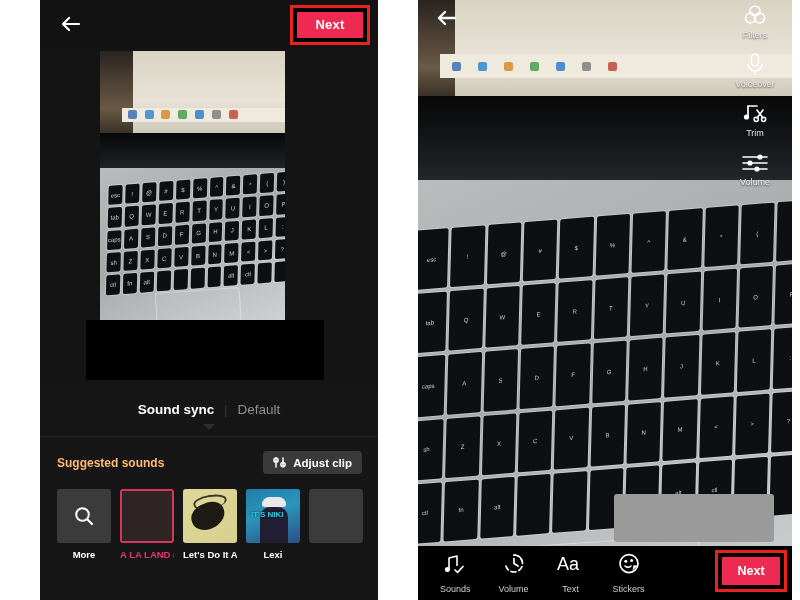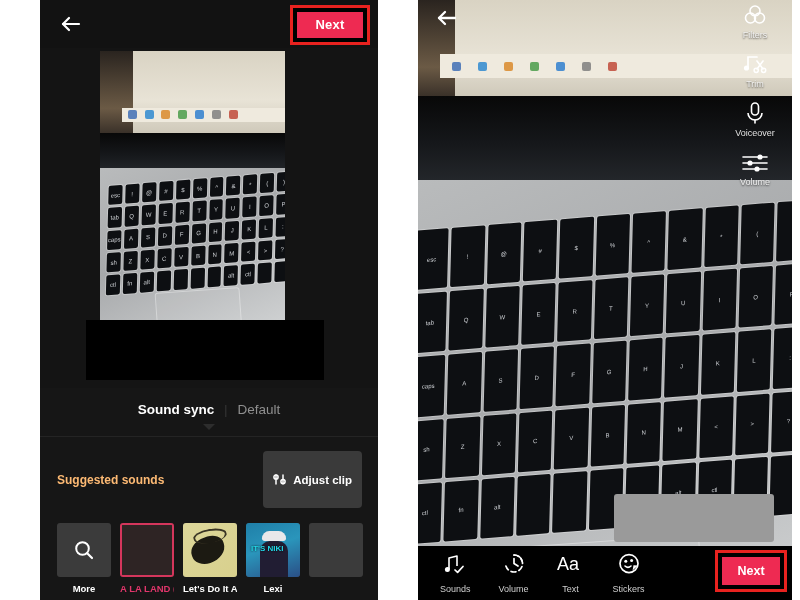--- a/index.html
+++ b/index.html
@@ -163,21 +163,21 @@
   }
   .sugg-row {
     display: flex; align-items: center; justify-content: space-between;
     padding: 14px 16px 0 17px;
   }
   .sugg-label { color: #fdba74; font-size: 12px; font-weight: bold; }
   .adjust-clip {
     display: flex; align-items: center; gap: 6px;
     background: #3a3a3a;
     border-radius: 4px;
-    padding: 22px 10px;
+    padding: 5px 10px;
     cursor: pointer;
   }
   .adjust-clip span { color: #fff; font-size: 11.5px; font-weight: bold; }
 
   .sound-list {
     display: flex; gap: 9px;
     padding: 15px 0 0 17px;
     overflow: hidden;
   }
   .sound-item { width: 54px; flex: 0 0 54px; cursor: pointer; }
@@ -564,49 +564,49 @@
                 <circle cx="7.5" cy="14" r="5"></circle>
                 <circle cx="16.5" cy="14" r="5"></circle>
             </g>
           </svg>
         </div>
         <div class="tlabel">Filters</div>
       </div>
 
       <div class="tool">
         <div class="ticon">
+          <svg width="22" height="24" viewBox="0 0 22 24" aria-hidden="true">
+            <rect x="7.5" y="2" width="7" height="12" rx="3.5" fill="none" stroke="#ffffff" stroke-width="1.6"></rect>
+            <path d="M4 12 a7 7 0 0 0 14 0" fill="none" stroke="#ffffff" stroke-width="1.6"></path>
+            <path d="M11 19 V22" stroke="#ffffff" stroke-width="1.6" stroke-linecap="round"></path>
+          </svg>
+        </div>
+        <div class="tlabel">Voiceover</div>
+      </div>
+
+      <div class="tool">
+        <div class="ticon">
           <svg width="26" height="24" viewBox="0 0 26 24" aria-hidden="true">
             <g fill="none" stroke="#ffffff" stroke-width="1.7" stroke-linecap="round">
               <path d="M6 15 V5 H15"></path>
             </g>
             <circle cx="4.5" cy="16" r="2.6" fill="#ffffff"></circle>
             <g fill="none" stroke="#ffffff" stroke-width="1.6" stroke-linecap="round">
               <path d="M15 9 L21 17"></path>
                 <path d="M21 9 L15 17"></path>
             </g>
             <circle cx="14.2" cy="18.3" r="2.1" fill="none" stroke="#ffffff" stroke-width="1.5"></circle>
             <circle cx="21.6" cy="18.3" r="2.1" fill="none" stroke="#ffffff" stroke-width="1.5"></circle>
           </svg>
         </div>
         <div class="tlabel">Trim</div>
       </div>
 
       <div class="tool">
         <div class="ticon">
-          <svg width="22" height="24" viewBox="0 0 22 24" aria-hidden="true">
-            <rect x="7.5" y="2" width="7" height="12" rx="3.5" fill="none" stroke="#ffffff" stroke-width="1.6"></rect>
-            <path d="M4 12 a7 7 0 0 0 14 0" fill="none" stroke="#ffffff" stroke-width="1.6"></path>
-            <path d="M11 19 V22" stroke="#ffffff" stroke-width="1.6" stroke-linecap="round"></path>
-          </svg>
-        </div>
-        <div class="tlabel">Voiceover</div>
-      </div>
-
-      <div class="tool">
-        <div class="ticon">
           <svg width="30" height="22" viewBox="0 0 30 22" aria-hidden="true">
             <g stroke="#ffffff" stroke-width="1.6" stroke-linecap="round">
               <path d="M3 6 H27"></path>
                 <path d="M3 12 H27"></path>
                 <path d="M3 18 H27"></path>
             </g>
             <circle cx="20" cy="6" r="2.6" fill="#ffffff"></circle>
             <circle cx="10" cy="12" r="2.6" fill="#ffffff"></circle>
             <circle cx="17" cy="18" r="2.6" fill="#ffffff"></circle>
           </svg>

